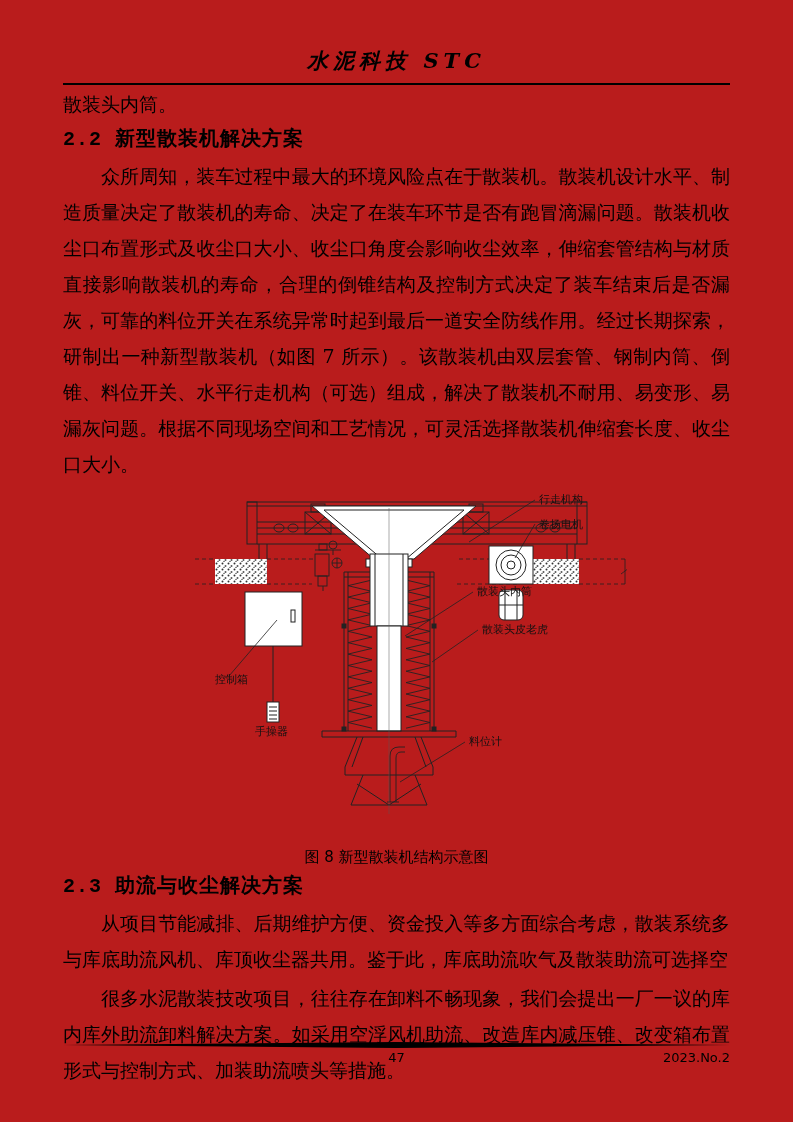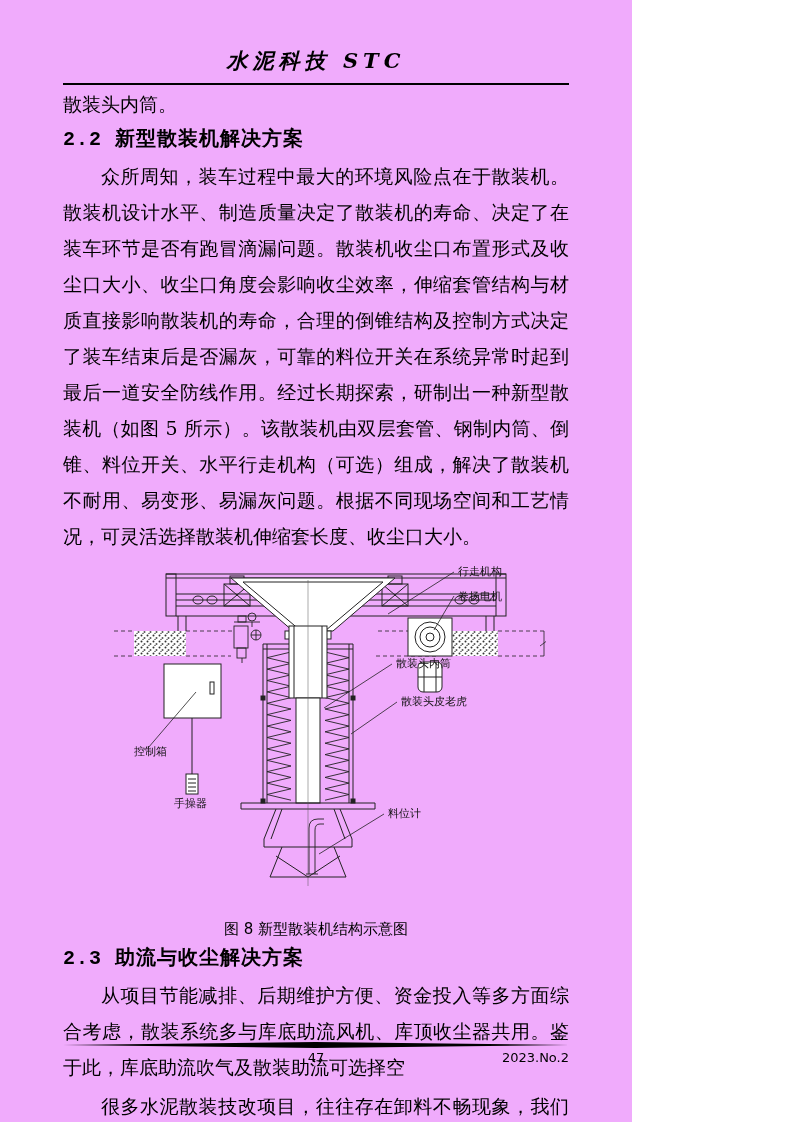--- a/index.html
+++ b/index.html
@@ -1,17 +1,17 @@
 <!DOCTYPE html>
 <html><head>
 <meta charset="utf-8">
 <style>
   html,body{margin:0;padding:0;background:#ffffff;}
   .page{
-    width:632px;height:1122px;background:#f0abfc;box-sizing:border-box;
+    width:793px;height:1122px;background:#b91c1c;box-sizing:border-box;
     padding:46px 63px 0;position:relative;color:#000;overflow:hidden;
     font-family:"DejaVu Serif",serif;
   }
   .journal-title{
     text-align:center;font-size:21px;font-weight:bold;font-style:italic;
     letter-spacing:5px;height:30px;line-height:30px;
     font-family:"DejaVu Serif",serif;
   }
   .header-rule{border-top:2px solid #000;margin-top:7px;}
   .carryover{margin:4px 0 0;font-size:19px;line-height:30px;}
@@ -50,21 +50,21 @@
   <header>
     <div class="journal-title">水泥科技 STC</div>
     <div class="header-rule"></div>
   </header>
 
   <main>
     <p class="carryover">散装头内筒。</p>
 
     <h2 class="sec">2.2 新型散装机解决方案</h2>
 
-    <p class="body">众所周知，装车过程中最大的环境风险点在于散装机。散装机设计水平、制造质量决定了散装机的寿命、决定了在装车环节是否有跑冒滴漏问题。散装机收尘口布置形式及收尘口大小、收尘口角度会影响收尘效率，伸缩套管结构与材质直接影响散装机的寿命，合理的倒锥结构及控制方式决定了装车结束后是否漏灰，可靠的料位开关在系统异常时起到最后一道安全防线作用。经过长期探索，研制出一种新型散装机（如图 5 所示）。该散装机由双层套管、钢制内筒、倒锥、料位开关、水平行走机构（可选）组成，解决了散装机不耐用、易变形、易漏灰问题。根据不同现场空间和工艺情况，可灵活选择散装机伸缩套长度、收尘口大小。</p>
+    <p class="body">众所周知，装车过程中最大的环境风险点在于散装机。散装机设计水平、制造质量决定了散装机的寿命、决定了在装车环节是否有跑冒滴漏问题。散装机收尘口布置形式及收尘口大小、收尘口角度会影响收尘效率，伸缩套管结构与材质直接影响散装机的寿命，合理的倒锥结构及控制方式决定了装车结束后是否漏灰，可靠的料位开关在系统异常时起到最后一道安全防线作用。经过长期探索，研制出一种新型散装机（如图 7 所示）。该散装机由双层套管、钢制内筒、倒锥、料位开关、水平行走机构（可选）组成，解决了散装机不耐用、易变形、易漏灰问题。根据不同现场空间和工艺情况，可灵活选择散装机伸缩套长度、收尘口大小。</p>
 
     <figure class="fig">
       <svg width="460" height="345" viewBox="0 0 460 345">
         <defs>
           <pattern id="speck" width="6" height="6" patternUnits="userSpaceOnUse">
             <rect width="6" height="6" fill="#fff"></rect>
             <circle cx="1.5" cy="1.5" r="1" fill="#333"></circle>
             <circle cx="4.5" cy="4" r="1" fill="#555"></circle>
             <circle cx="3" cy="5.5" r="0.7" fill="#444"></circle>
           </pattern>

